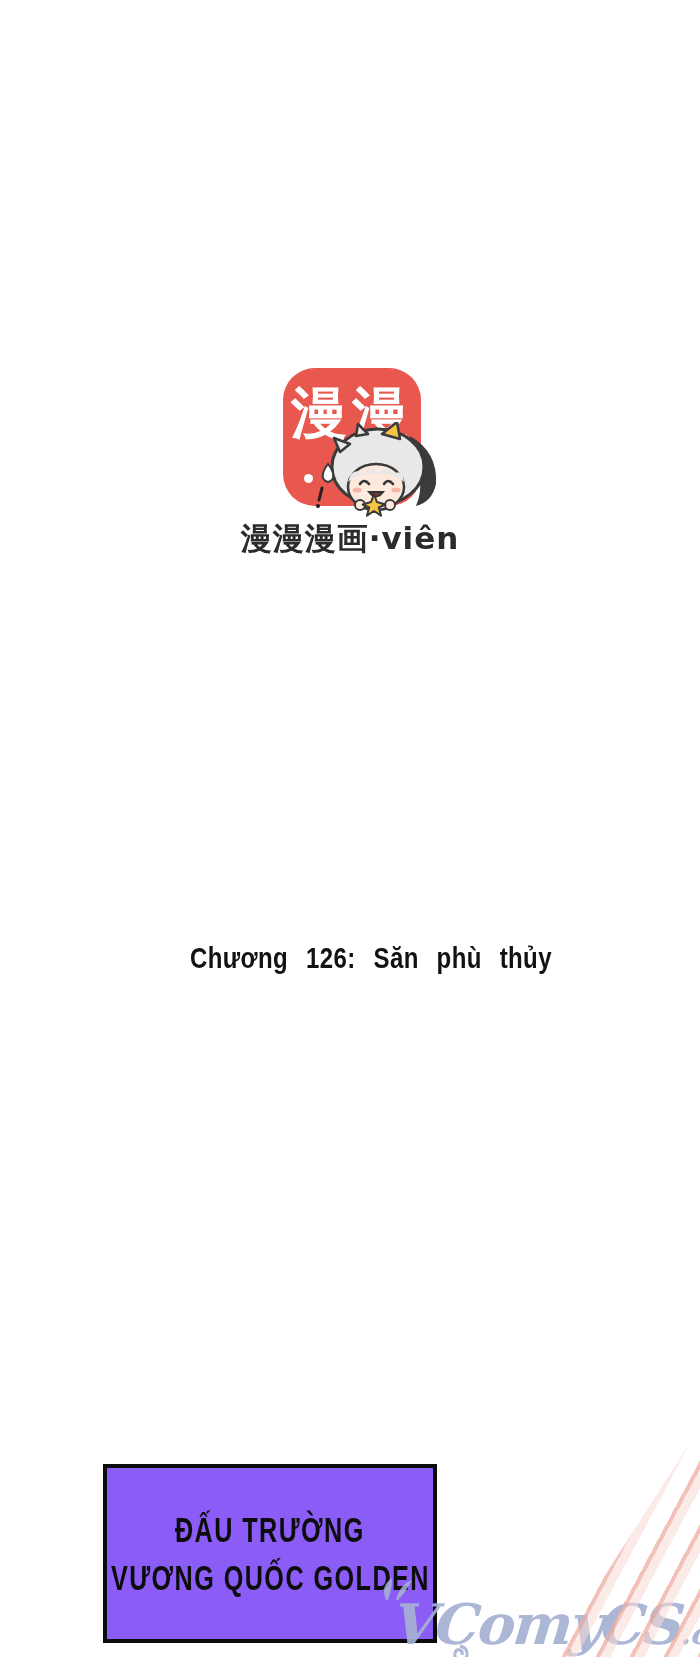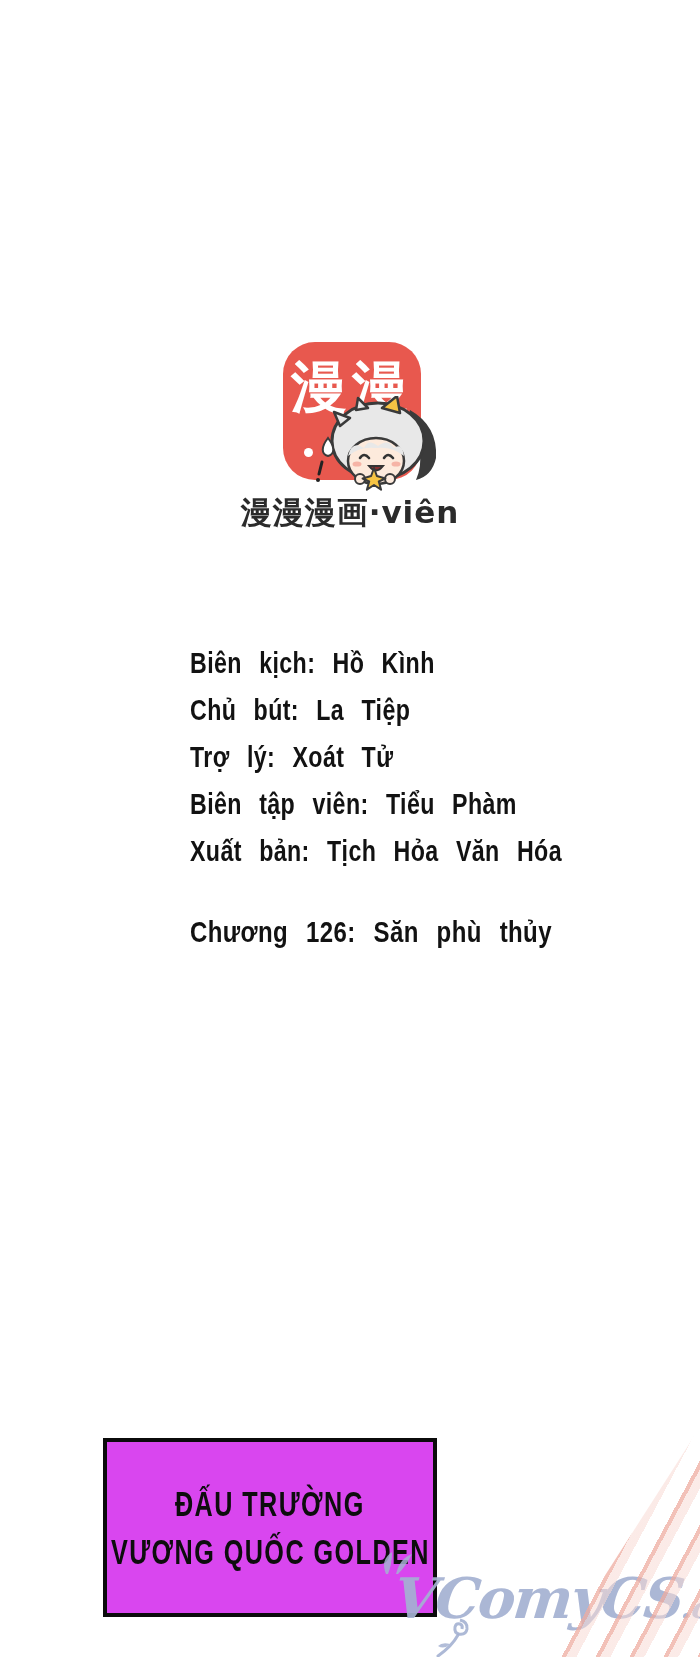--- a/index.html
+++ b/index.html
@@ -4,21 +4,21 @@
 <style>
   html,body{margin:0;padding:0;}
   body{
     width:700px;height:1657px;
     background:#ffffff;
     position:relative;
     overflow:hidden;
     font-family:"Liberation Sans", sans-serif;
     color:#121212;
   }
-  .page{position:absolute;inset:0;}
+  .page{position:absolute;inset:0;margin-top:26px;}
 
   
   .app-icon{
     position:absolute;left:283px;top:342px;
     width:138px;height:138px;
     border-radius:32px;
   }
   .app-icon-text{
     position:absolute;left:0;right:0;top:8px;
     text-align:center;
@@ -71,21 +71,21 @@
     transform:scaleX(0.8);
     transform-origin:left center;
     color:#121212;
   }
 
   
   .title-box{
     position:absolute;left:103px;top:1438px;
     width:326px;height:171px;
     border:4px solid #0b0b0b;
-    background:#d946ef;
+    background:#8b5cf6;
     display:flex;flex-direction:column;
     align-items:center;justify-content:center;
     gap:8px;
   }
   .title-box-line{
     font-size:35px;font-weight:800;
     letter-spacing:2px;
     white-space:nowrap;
     transform:scaleX(0.72);
     transform-origin:center;
@@ -168,27 +168,20 @@
 
     <polygon points="62,72 64.9,80 73.4,82.5 66.8,85.5 69.1,93.7 62,89 54.9,93.7 57.2,85.5 50.6,82.5 59.1,80" fill="#f6c444" stroke="#3a3a3a" stroke-width="2" stroke-linejoin="round"></polygon>
 
     <path d="M16 42 C23 51 23 58 16 60 C9 58 9 51 16 42 Z" fill="#ffffff" stroke="#3a3a3a" stroke-width="2"></path>
     <path d="M10 66 L7 78" stroke="#222" stroke-width="3" stroke-linecap="round"></path>
     <circle cx="6" cy="84" r="2" fill="#222"></circle>
   </svg>
 
   <div class="brand-tagline">漫漫漫画·viên</div>
 
-  <div class="credits">
-    <div class="credit-line">Biên kịch: Hồ Kình</div>
-    <div class="credit-line">Chủ bút: La Tiệp</div>
-    <div class="credit-line">Trợ lý: Xoát Tử</div>
-    <div class="credit-line">Biên tập viên: Tiểu Phàm</div>
-    <div class="credit-line">Xuất bản: Tịch Hỏa Văn Hóa</div>
-  </div>
 
   <div class="chapter-line">Chương 126: Săn phù thủy</div>
 
   <div class="title-box">
     <div class="title-box-line">ĐẤU TRƯỜNG</div>
     <div class="title-box-line">VƯƠNG QUỐC GOLDEN</div>
   </div>
 
   <div class="watermark">
     <svg class="wm-flourish-top" width="50" height="26" viewBox="0 0 50 26" xmlns="http://www.w3.org/2000/svg">

